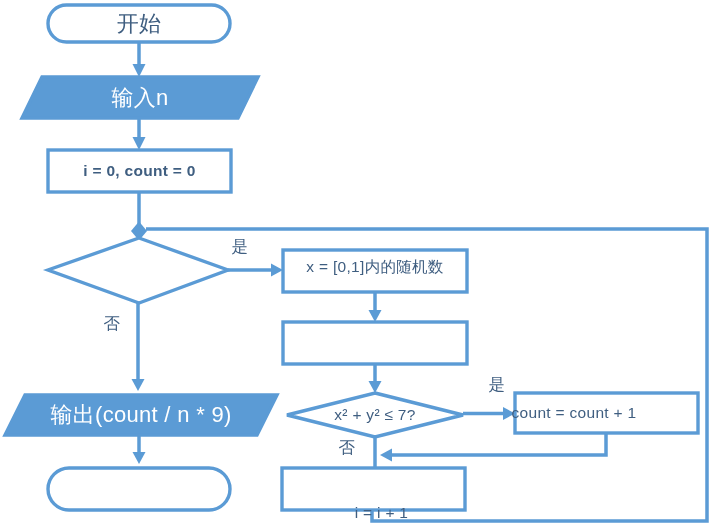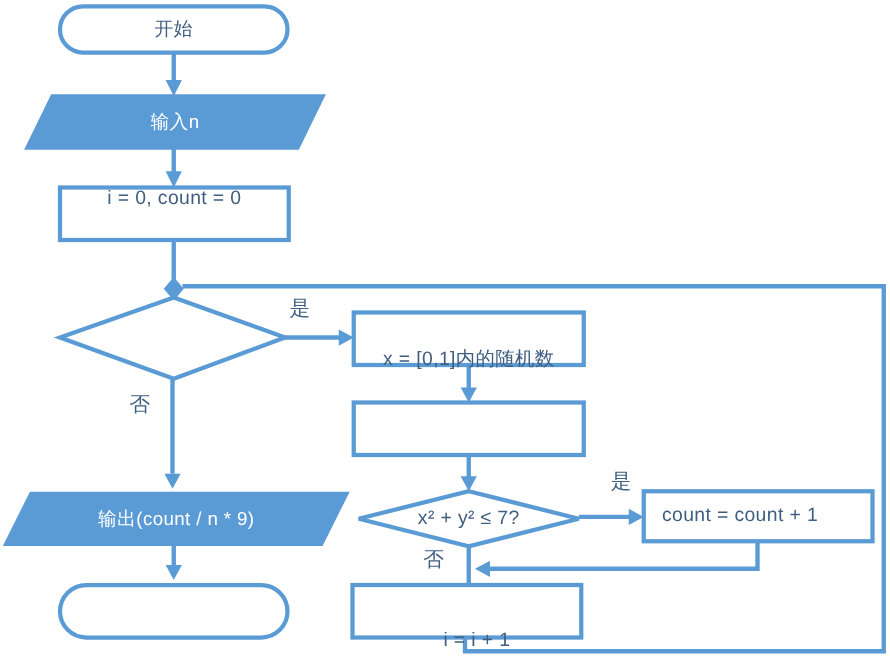--- a/index.html
+++ b/index.html
@@ -17,21 +17,21 @@
     display: flex;
     align-items: center;
     justify-content: center;
     text-align: center;
     color: #3F5E80;
     font-size: 15.5px;
     letter-spacing: 0.3px;
     white-space: nowrap;
     pointer-events: none;
   }
-  .lbl.big { font-size: 15px; }
+  .lbl.big { font-size: 22px; }
   .lbl.white {
     color: #ffffff;
     font-weight: normal;
   }
   .lbl.branch { font-size: 16.5px; }
 </style>
 </head>
 <body>
 
 <div class="canvas">
@@ -76,24 +76,24 @@
       <polygon points="375,393 463,415 375,437 287,415" fill="#ffffff"></polygon>
       <rect x="515" y="393" width="183" height="40" fill="#ffffff"></rect>
       <rect x="282" y="468" width="183" height="42" fill="#ffffff"></rect>
       <polygon points="25,395 277,395 257,435 5,435" fill="#5B9BD5" stroke="#5B9BD5"></polygon>
       <rect x="48" y="468" width="182" height="42" rx="21" ry="21" fill="#ffffff"></rect>
     </g>
   </svg>
 
   <div class="lbl big" style="left:48px;  top:5px;   width:182px; height:37px;">开始</div>
   <div class="lbl big white" style="left:22px; top:77px; width:236px; height:41px;">输入n</div>
-  <div class="lbl" style="left:48px;  top:138px; width:183px; height:42px;">i = 0, count = 0</div>
-  <div class="lbl" style="left:283px; top:266px; width:184px; height:42px;">x = [0,1]内的随机数</div>
+  <div class="lbl" style="left:48px;  top:150px; width:183px; height:42px;font-weight:bold;">i = 0, count = 0</div>
+  <div class="lbl" style="left:283px; top:246px; width:184px; height:42px;">x = [0,1]内的随机数</div>
   <div class="lbl" style="left:287px; top:393px; width:176px; height:44px;">x² + y² ≤ 7?</div>
-  <div class="lbl" style="left:515px; top:393px; width:154px; height:40px;">count = count + 1</div>
+  <div class="lbl" style="left:497px; top:393px; width:154px; height:40px;">count = count + 1</div>
   <div class="lbl" style="left:282px; top:492px; width:199px; height:42px;">i = i + 1</div>
   <div class="lbl big white" style="left:5px; top:395px; width:272px; height:40px;">输出(count / n * 9)</div>
 
   <div class="lbl branch" style="left:226px; top:236px; width:28px; height:22px;">是</div>
   <div class="lbl branch" style="left:98px;  top:313px; width:28px; height:22px;">否</div>
   <div class="lbl branch" style="left:483px; top:374px; width:28px; height:22px;">是</div>
   <div class="lbl branch" style="left:333px; top:437px; width:28px; height:22px;">否</div>
 
 </div>
 

